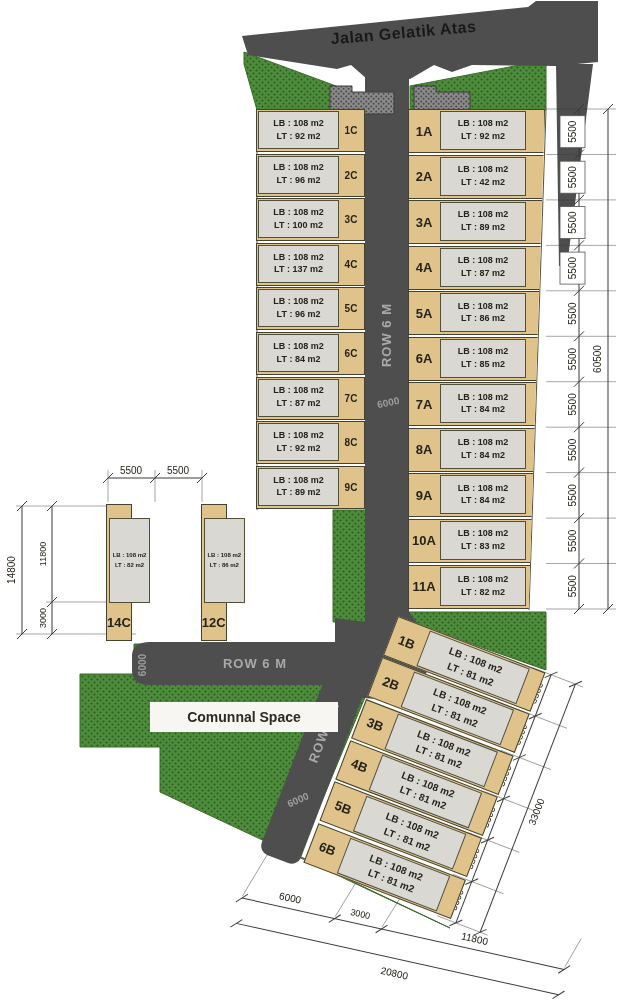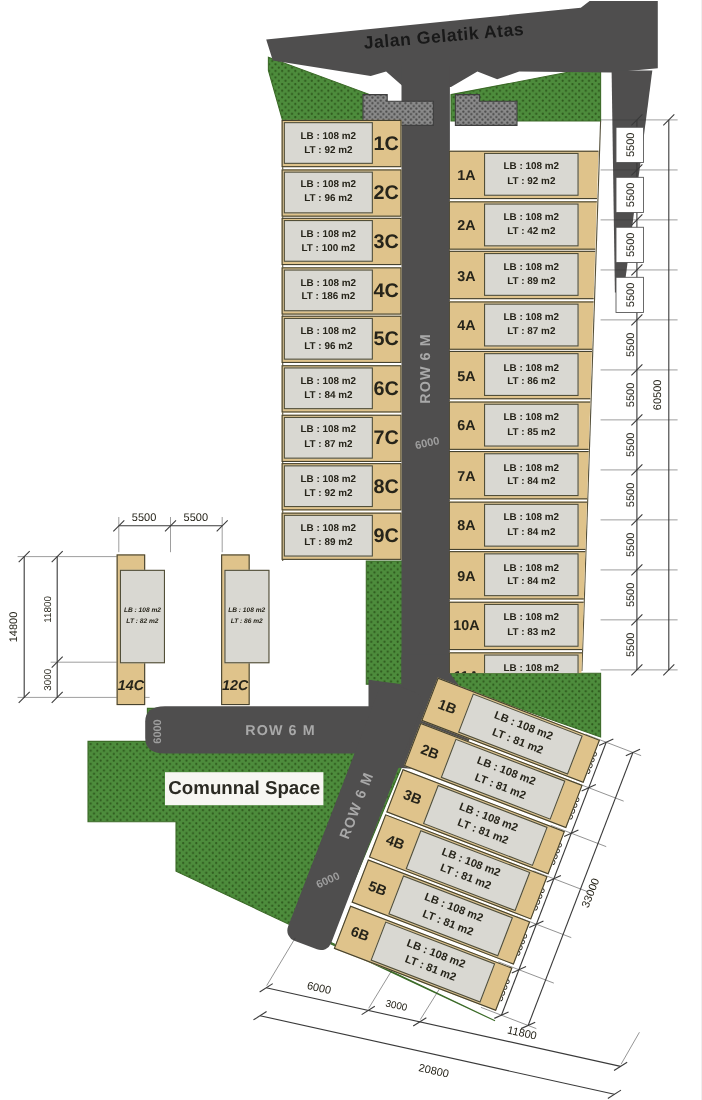--- a/index.html
+++ b/index.html
@@ -10,42 +10,42 @@
   .lot{position:absolute;background:#dfc38b;border:1px solid #45422f;box-sizing:border-box;}
   .house{position:absolute;background:#d9d8d2;border:1.5px solid #524f38;box-sizing:border-box;
          display:flex;flex-direction:column;align-items:center;justify-content:center;gap:1px;
          color:#26241a;font-weight:bold;text-align:center;}
   .tag{position:absolute;display:flex;align-items:center;justify-content:center;
        color:#26241a;font-weight:600;}
   
   .c-col{position:absolute;left:256px;top:109px;width:110px;height:403px;z-index:3;}
   .c-row{left:0;top:calc(var(--i)*44.6px);width:109px;height:43px;}
   .c-row .house{left:1px;top:1px;width:81px;height:38px;font-size:9px;line-height:1.3;}
-  .c-row .tag{right:0;top:0;width:26px;height:100%;font-size:18px;}
+  .c-row .tag{right:0;top:0;width:26px;height:100%;font-size:10px;}
   
   .a-col{position:absolute;left:408px;top:109px;width:137px;height:503px;z-index:3;
          clip-path:polygon(0 0,100% 0,88% 100%,0 100%);}
-  .a-row{left:0;top:calc(var(--i)*45.55px);width:137px;height:44px;margin-top:28px;}
+  .a-row{left:0;top:calc(var(--i)*45.55px);width:137px;height:44px;}
   .a-row .tag{left:0;top:0;width:30px;height:100%;font-size:13px;}
   .a-row .house{left:31px;top:1px;width:86px;height:39px;font-size:9px;line-height:1.3;}
   
   .cb-block{position:absolute;left:106px;top:504px;width:238px;height:138px;z-index:3;}
-  .cb-lot{left:calc(var(--i)*47.4px);top:0;width:26px;height:137px;font-style:italic;}
+  .cb-lot{left:calc(var(--i)*47.4px);top:0;width:26px;height:137px;}
   .cb-lot .house{left:2px;top:13px;width:41px;height:85px;font-size:6px;line-height:1.5;}
   .cb-lot .tag{left:0;bottom:1px;width:100%;height:34px;font-size:13px;}
   
   .b-block{position:absolute;left:398px;top:616px;width:160px;height:268px;z-index:3;
            transform:rotate(21deg);transform-origin:0 0;}
   .b-row{left:0;top:calc(var(--i)*44.3px);width:158px;height:42px;}
   .b-row .tag{left:0;top:0;width:33px;height:100%;font-size:13px;}
   .b-row .house{left:34px;top:1px;width:107px;height:38px;font-size:10px;line-height:1.35;}
   
-  .communal{position:absolute;left:150px;top:702px;width:144px;height:30px;z-index:3;
+  .communal{position:absolute;left:150px;top:702px;width:188px;height:30px;z-index:3;
             background:#f7f6f2;display:flex;align-items:center;justify-content:center;
-            font-size:17px;font-weight:bold;color:#2b2a23;}
+            font-size:14px;font-weight:bold;color:#2b2a23;}
   
   text{font-family:"Liberation Sans",sans-serif;fill:#26241a;}
   .dimtxt{font-size:10px;}
   .dimtxt-s{font-size:9px;}
   .roadtxt{fill:#a9a9a9;font-size:13px;font-weight:bold;letter-spacing:1px;}
   .roadnum{fill:#9e9e9e;font-size:10px;font-weight:bold;}
   .title{font-size:16px;font-weight:bold;fill:#191919;letter-spacing:.5px;}
 </style>
 </head>
 <body>
@@ -274,21 +274,21 @@
         <div class="house">
           <div>LB : 108 m2</div>
           <div>LT : 100 m2</div>
         </div>
         <div class="tag">3C</div>
       </div>
 
       <div class="lot c-row" style="--i: 3;">
         <div class="house">
           <div>LB : 108 m2</div>
-          <div>LT : 186 m2</div>
+          <div>LT : 137 m2</div>
         </div>
         <div class="tag">4C</div>
       </div>
 
       <div class="lot c-row" style="--i: 4;">
         <div class="house">
           <div>LB : 108 m2</div>
           <div>LT : 96 m2</div>
         </div>
         <div class="tag">5C</div>

